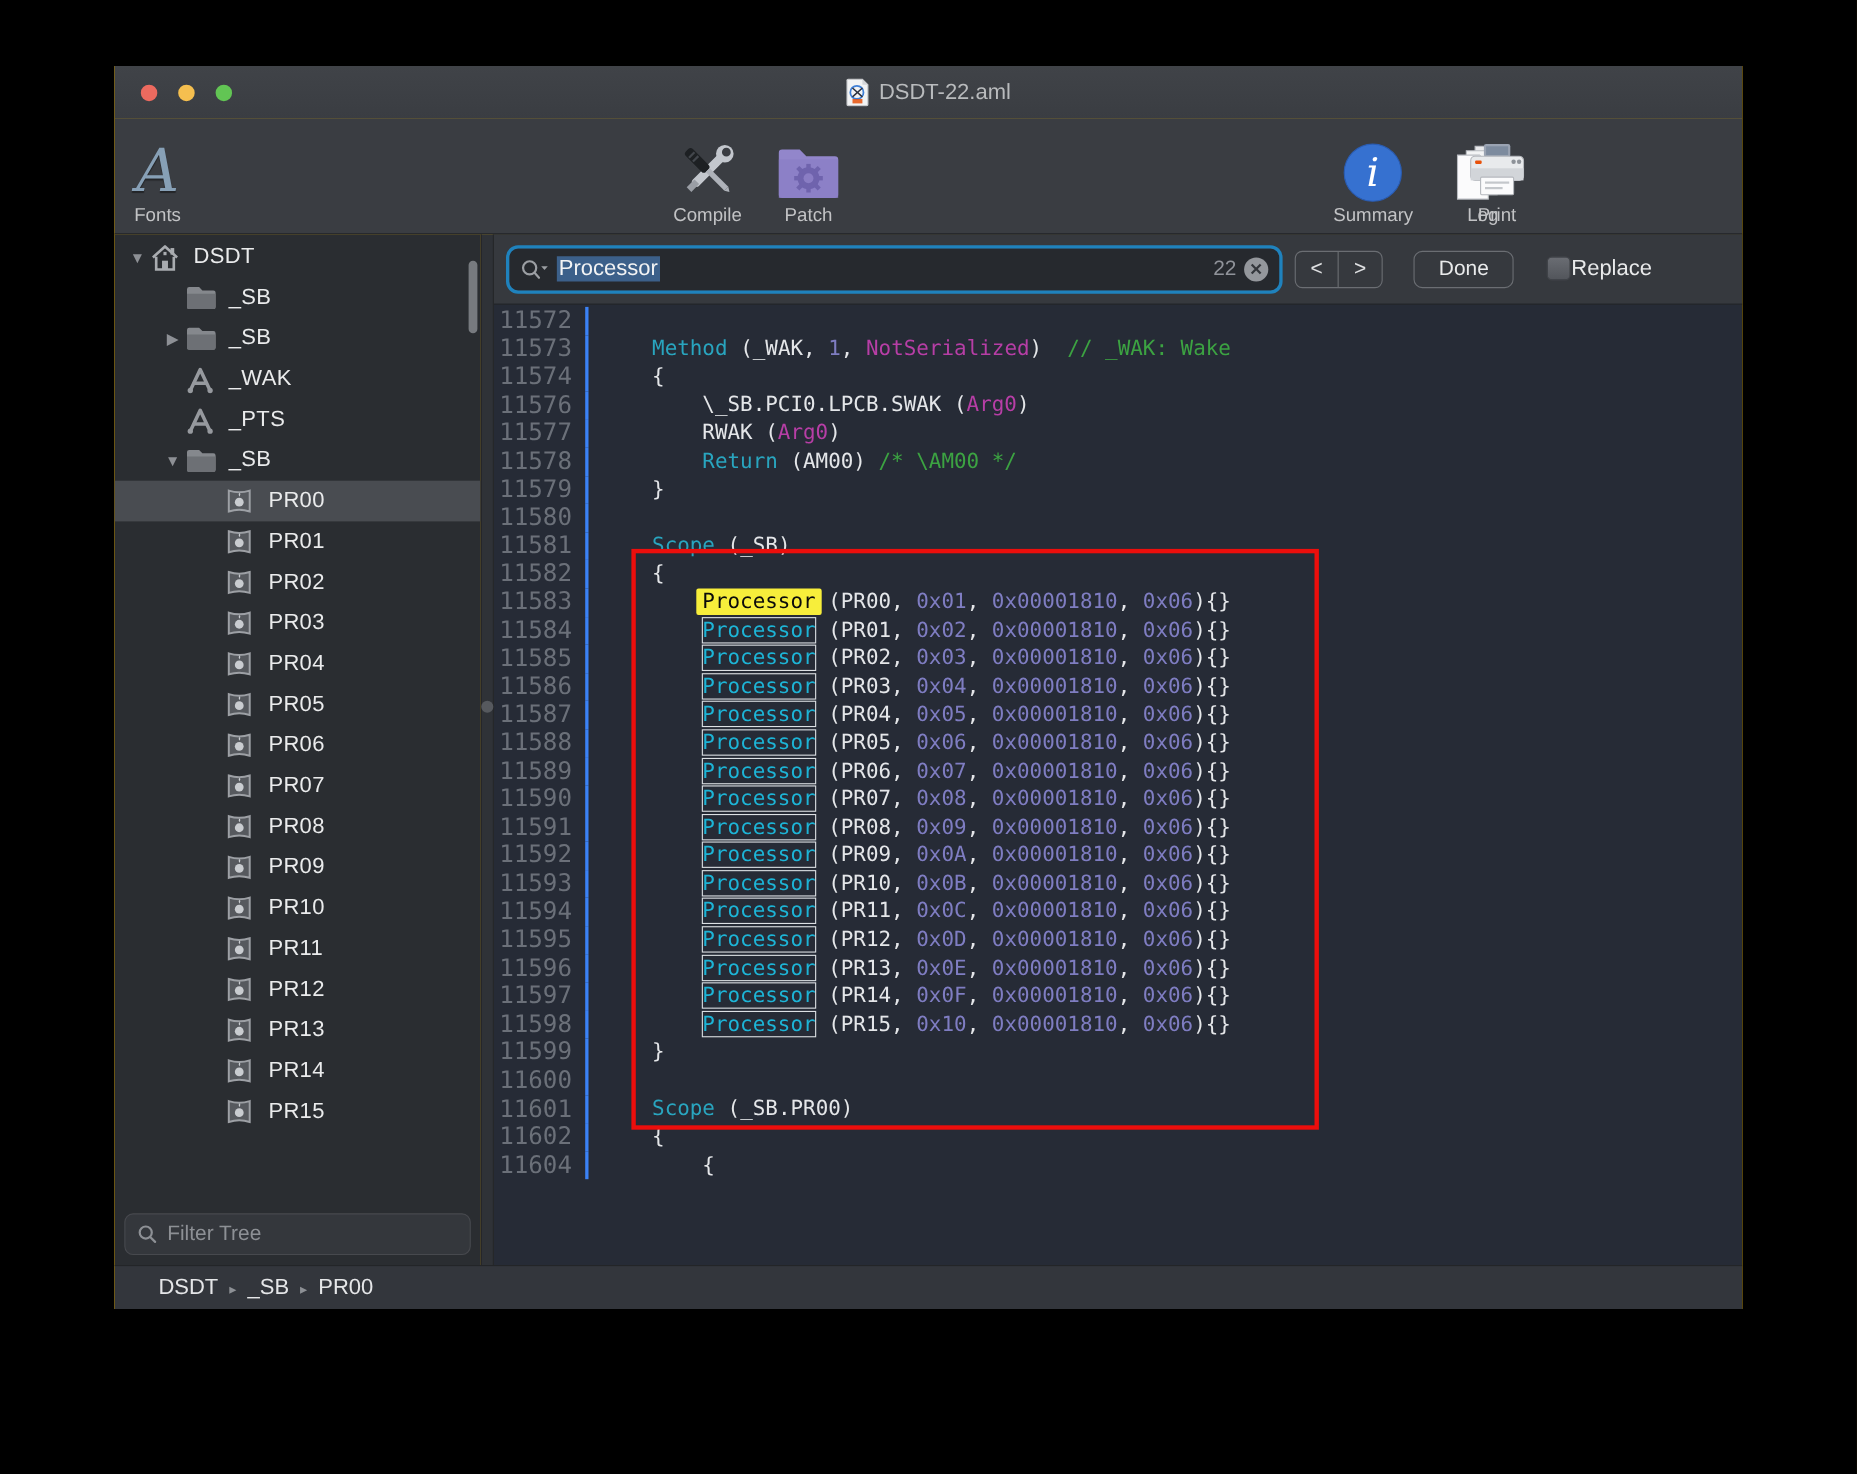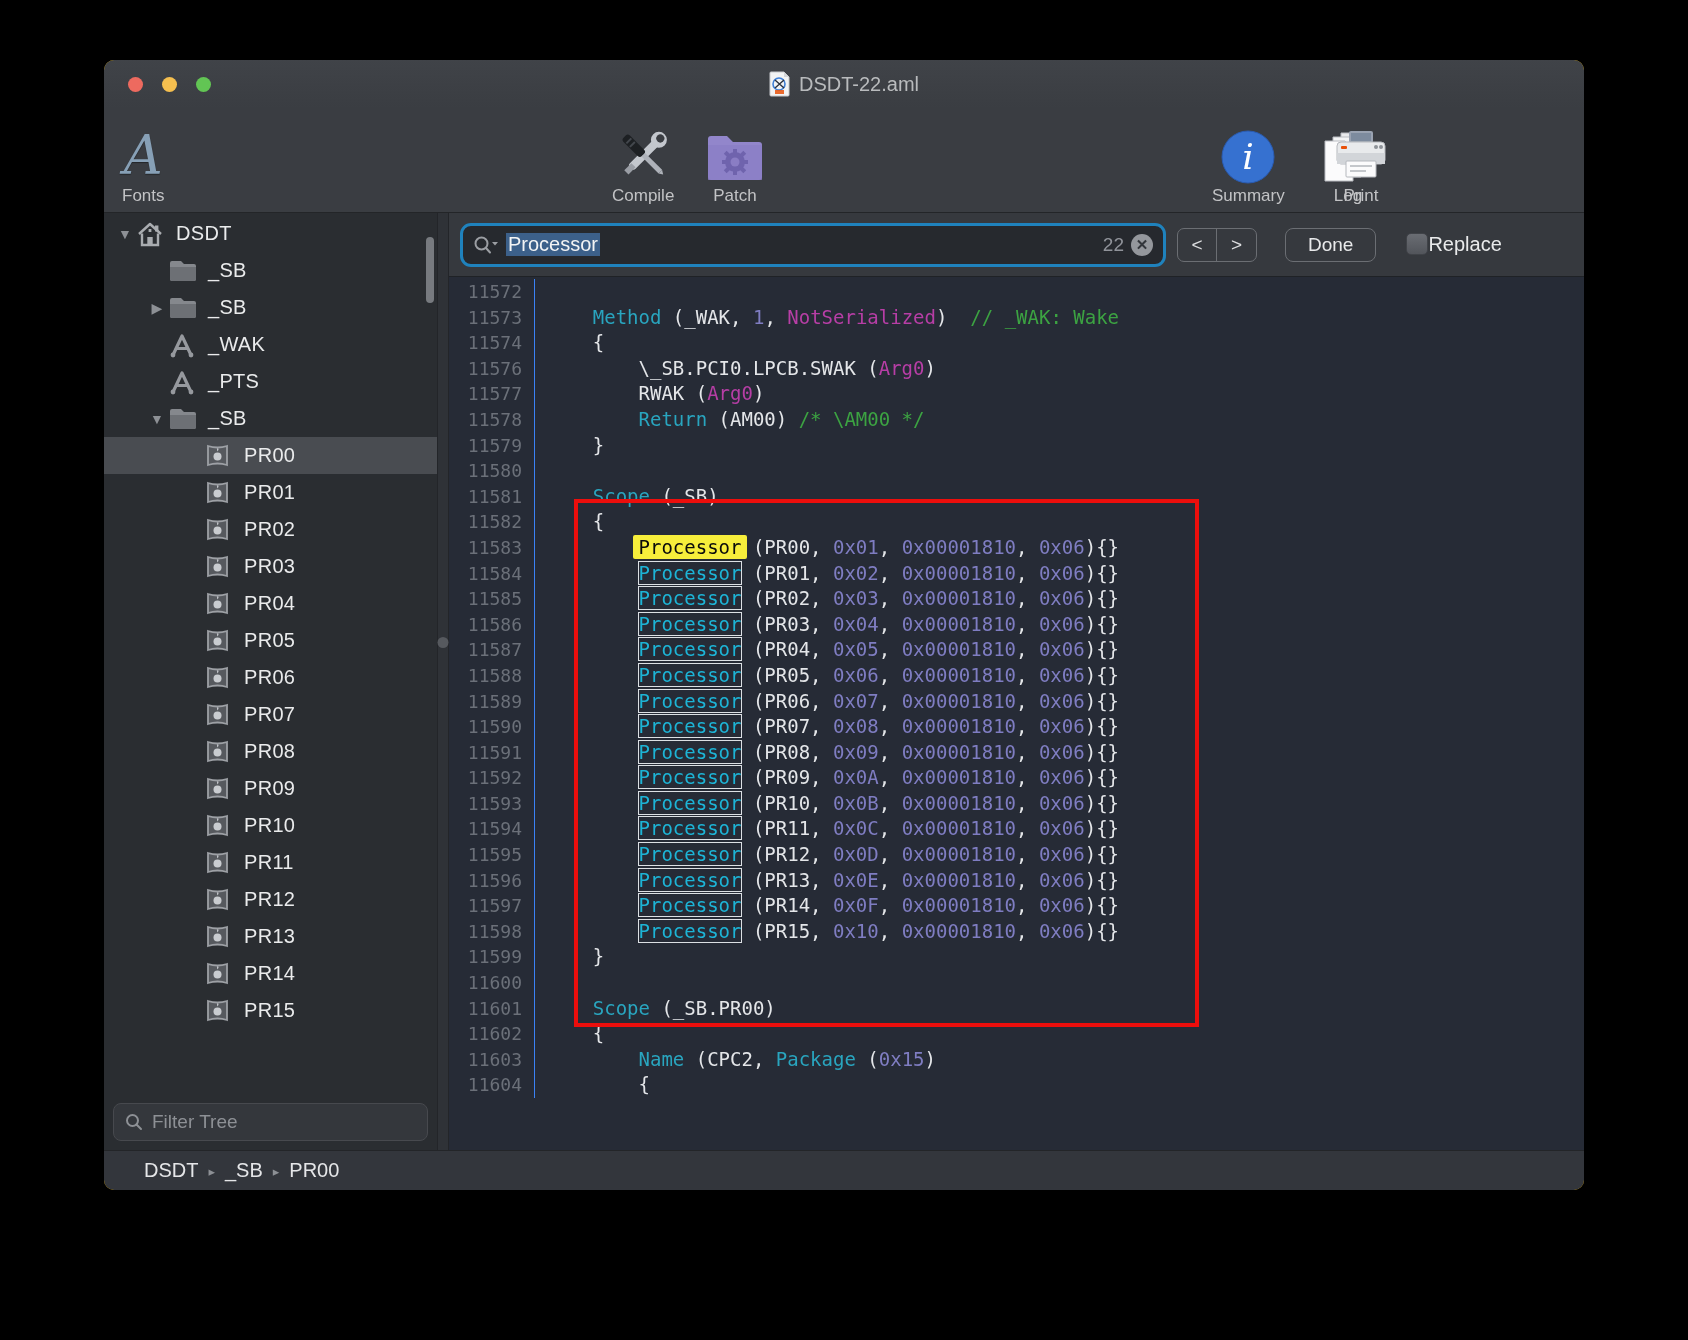--- a/index.html
+++ b/index.html
@@ -1,20 +1,20 @@
 <!DOCTYPE html>
 <html><head>
 <meta charset="utf-8">
 <style>
   * { margin:0; padding:0; box-sizing:border-box; }
   html,body { width:1688px; height:1340px; background:#000; overflow:hidden;
     font-family:"Liberation Sans", sans-serif; }
 
   .window { position:absolute; left:104px; top:60px; width:1480px; height:1130px;
-    background:#eab308; border-radius:10px; overflow:hidden;
+    background:#eab308; border-radius:0; overflow:hidden;
     box-shadow:0 30px 80px rgba(0,0,0,.7); display:flex; flex-direction:column; }
 
   
   .titlebar { height:48px; flex:none; background:linear-gradient(#404348,#3a3d42);
     position:relative; display:flex; align-items:center; justify-content:center; }
   .lights { position:absolute; left:24px; top:0; height:100%; display:flex; align-items:center; gap:19px; }
   .light { width:15px; height:15px; border-radius:50%; }
   .light.red { background:#ed6a5f; }
   .light.yellow { background:#f5bf4f; }
   .light.green { background:#62c554; }
@@ -76,21 +76,21 @@
   .checkbox { width:22px; height:22px; border-radius:5px; background:linear-gradient(#6a6d73,#52555b);
     border:1px solid #404348; }
   .replace-label { font-size:20px; color:#e9eaeb; }
 
   
   .code-area { flex:1; position:relative; overflow:hidden; }
   .code-lines { position:absolute; inset:0; padding-top:2px;
     font-family:"DejaVu Sans Mono", monospace; font-size:19px; line-height:25.6px; }
   .cl { display:flex; height:25.6px; }
   .ln { width:86px; flex:none; text-align:right; padding-right:12px; color:#6b7079;
-    border-right:1px solid #3b82f6; font-size:18px; }
+    border-right:3px solid #3b82f6; font-size:22px; }
   .ct { white-space:pre; padding-left:12px; color:#e4e6e9; }
   .kw  { color:#29a5bf; }
   .num { color:#7f7dc2; }
   .arg { color:#b73ea6; }
   .com { color:#3ca342; }
   .match { color:#1db4d6; outline:1px solid #dce0e4; }
   .cur { background:#f7ee3b; color:#0b0b0b; padding:1px 6px; margin:-1px -6px; border-radius:2px;
     position:relative; z-index:2; }
   .red-box { position:absolute; left:125px; top:222px; width:625px; height:528px;
     border:4px solid #ec0e0c; z-index:3; pointer-events:none; }
@@ -636,24 +636,20 @@
             </div>
             <div class="cl">
               <span class="ln">11601</span>
               <span class="ct"><span>    </span><span class="kw">Scope</span><span> (_SB.PR00)</span></span>
             </div>
             <div class="cl">
               <span class="ln">11602</span>
               <span class="ct"><span>    {</span></span>
             </div>
             <div class="cl">
-              <span class="ln">11603</span>
-              <span class="ct"><span>        </span><span class="kw">Name</span><span> (CPC2, </span><span class="kw">Package</span><span> (</span><span class="num">0x15</span><span>)</span></span>
-            </div>
-            <div class="cl">
               <span class="ln">11604</span>
               <span class="ct"><span>        {</span></span>
             </div>
           </div>
         <div class="red-box"></div>
       </div>
     </div>
   </div>
 
   <div class="statusbar" id="breadcrumb">

